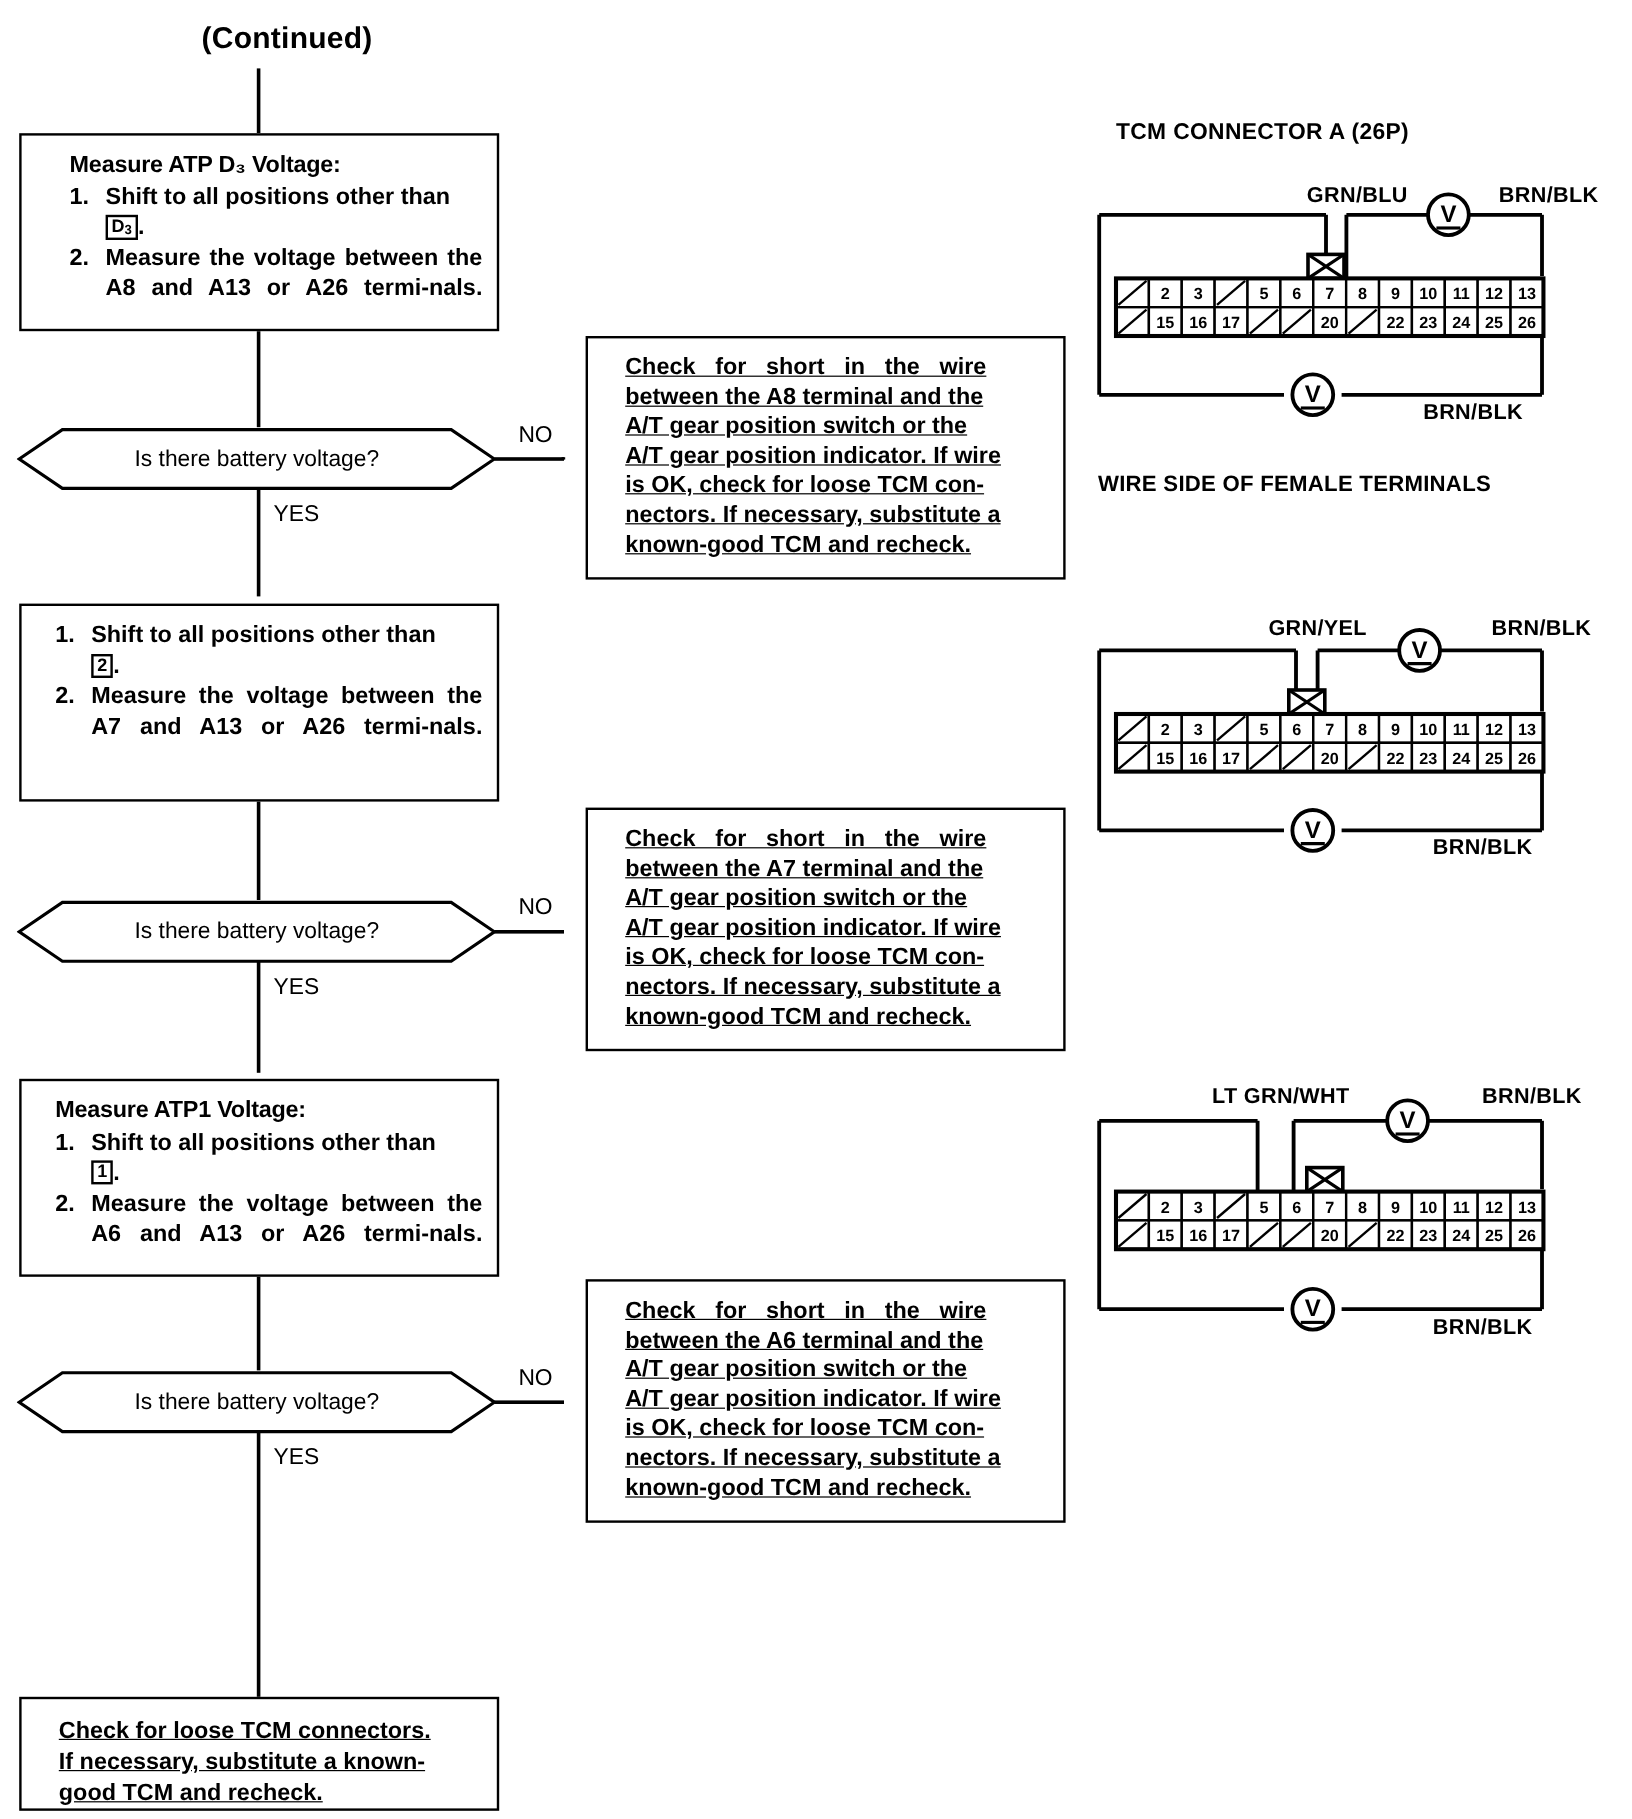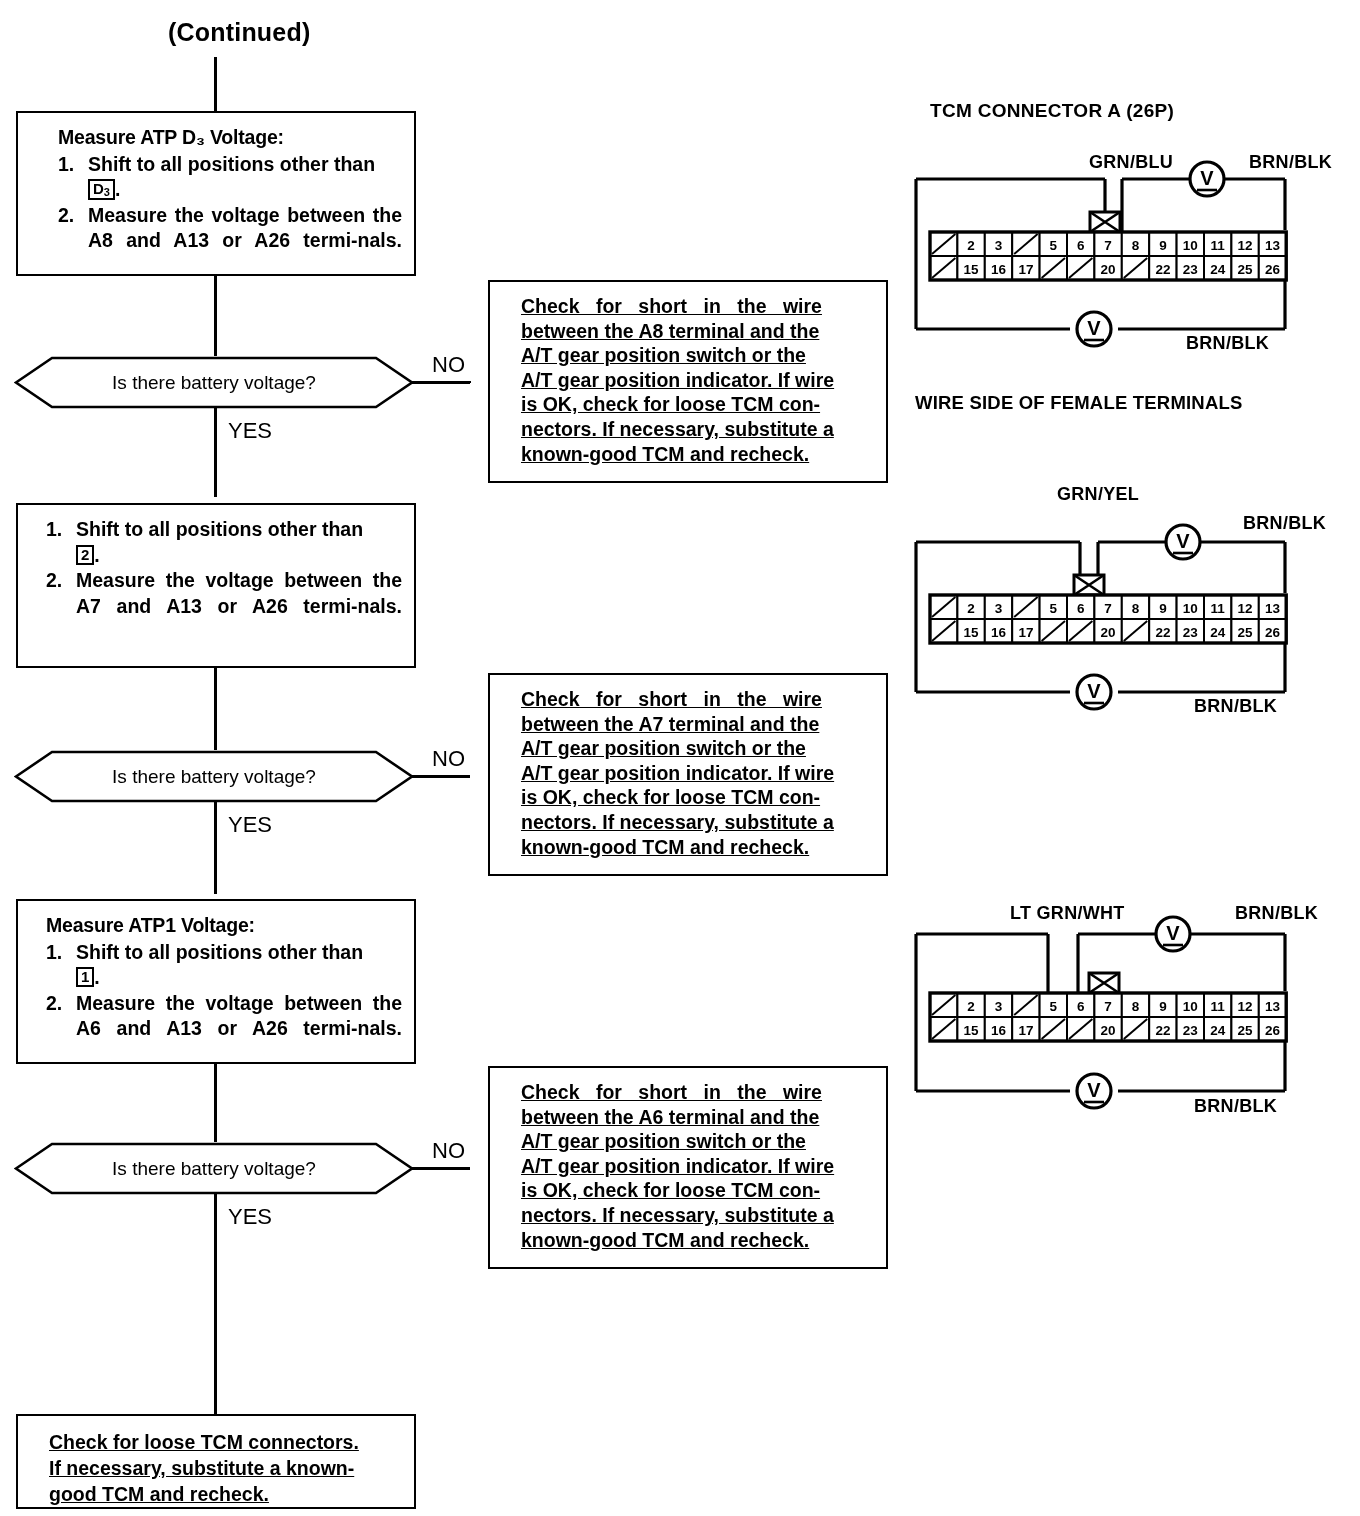--- a/index.html
+++ b/index.html
@@ -28,21 +28,21 @@
   .cbox{font-size:19.5px;font-weight:bold;line-height:24.6px;text-decoration:underline;}
   .cbox .l{display:block;white-space:nowrap;}
   .cbox .l.sp{letter-spacing:0;word-spacing:11px;}
 
   
   .hex{position:absolute;}
   .hex svg{display:block;}
   .hexlabel{position:absolute;font-size:19px;font-weight:normal;
             width:100%;text-align:center;top:50%;transform:translateY(-50%);
             font-weight:500;}
-  .branch{position:absolute;font-size:22px;font-weight:normal;}
+  .branch{position:absolute;font-size:19px;font-weight:normal;}
 
   
   .conn{position:absolute;}
   .conn svg{display:block;}
   .ctitle{position:absolute;font-size:19px;font-weight:bold;letter-spacing:.3px;}
   .wlab{position:absolute;font-size:18px;font-weight:bold;letter-spacing:.3px;
         white-space:nowrap;}
   .sectlab{position:absolute;font-size:18.5px;font-weight:bold;letter-spacing:.2px;}
 </style>
 </head>
@@ -251,21 +251,21 @@
         <text x="345.09999999999997" y="113.5" text-anchor="middle" font-family="Liberation Sans, sans-serif" font-size="13.5" font-weight="bold" fill="#000">25</text>
         <rect x="358.79999999999995" y="96" width="27.4" height="24" fill="#fff" stroke="#000" stroke-width="2"></rect>
         <text x="372.49999999999994" y="113.5" text-anchor="middle" font-family="Liberation Sans, sans-serif" font-size="13.5" font-weight="bold" fill="#000">26</text>
         <rect x="30" y="72" width="356.2" height="48" fill="none" stroke="#000" stroke-width="3.4"></rect>
       </g>
 </svg>
 </div>
 
 <div class="sectlab" style="left:915px;top:392px;">WIRE SIDE OF FEMALE TERMINALS</div>
 
-<div class="wlab" style="left:1057px;top:484px;">GRN/YEL</div>
+<div class="wlab" style="left:1057px;top:513px;">GRN/YEL</div>
 <div class="wlab" style="left:1243px;top:513px;">BRN/BLK</div>
 <div class="wlab" style="left:1194px;top:696px;">BRN/BLK</div>
 
 <div class="conn" style="left:900px;top:523px;">
 <svg width="420" height="190" viewBox="0 0 420 190">
   <g stroke="#000" stroke-width="3.2" fill="none">
     <path d="M16,19 L16,169"></path>
     <path d="M16,19 L180,19"></path>
     <path d="M16,169 L170,169"></path>
     <path d="M218,169 L385,169"></path>

